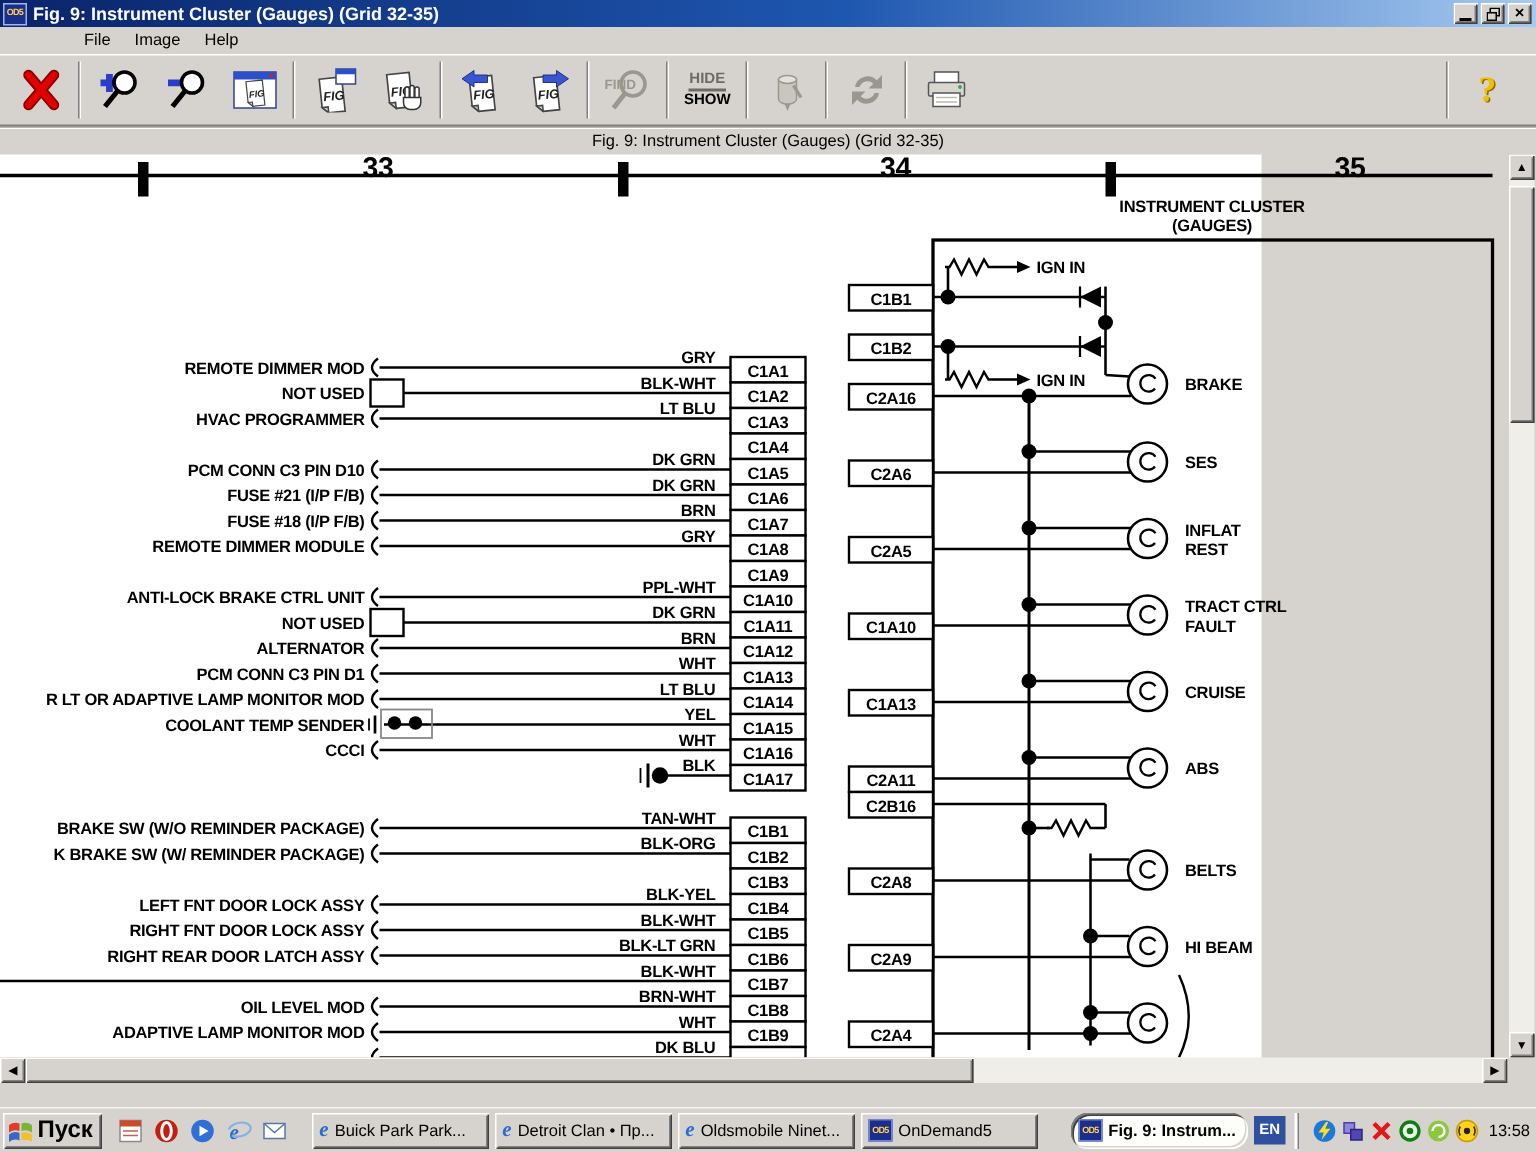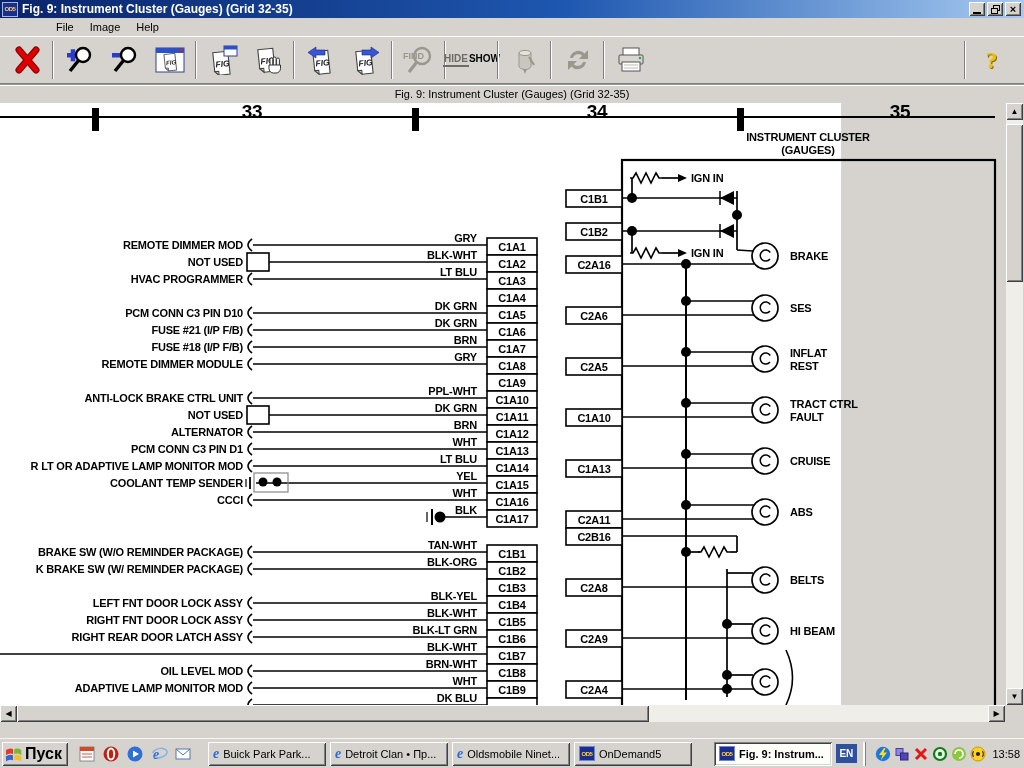--- a/index.html
+++ b/index.html
@@ -1,39 +1,39 @@
 <!DOCTYPE html>
 <html><head>
 <meta charset="utf-8">
 <style>
   html,body{margin:0;padding:0;background:#555;}
   .screen{position:relative;width:1024px;height:768px;background:#d6d3ce;overflow:hidden;
           font-family:"Liberation Sans",sans-serif;font-size:11px;color:#000;}
   
   .raised{background:#d6d3ce;box-shadow:inset 1px 1px 0 #fff,inset -1px -1px 0 #404040,inset 2px 2px 0 #d6d3ce,inset -2px -2px 0 #808080;}
-  .sunken{background:#fdfdfa;box-shadow:inset 1px 1px 0 #808080,inset -1px -1px 0 #fff,inset 2px 2px 0 #404040,inset -2px -2px 0 #d6d3ce;}
+  .sunken{background:#fdfdfa;box-shadow:inset 1px 1px 0 #808080,inset -1px -1px 0 #fff,inset 2px 2px 0 #404040,inset -2px -2px 0 #d6d3ce;border-radius:11px;}
   
   .titlebar{position:absolute;left:0;top:0;width:1024px;height:18px;
             background:linear-gradient(90deg,#0a246a,#1e57b0 55%,#a6caf0);
             display:flex;align-items:center;padding:0 2px;box-sizing:border-box;}
   .od5badge{display:inline-flex;align-items:center;justify-content:center;width:14px;height:13px;
             background:#1c2e8c;border:1px solid #9db7e8;color:#ffd34d;font-size:6px;font-weight:bold;letter-spacing:-.5px;flex:none;}
   .wtitle{color:#fff;font-weight:bold;font-size:12px;margin-left:4px;flex:1;white-space:nowrap;overflow:hidden;}
   .winbtns{display:flex;gap:2px;margin-right:1px;}
   .wbtn{width:16px;height:14px;display:flex;align-items:center;justify-content:center;font-size:11px;font-weight:bold;line-height:1;}
   .minbar{display:block;width:8px;height:2px;background:#000;margin-top:7px;}
   
   .menubar{position:absolute;left:0;top:18px;width:1024px;height:18px;display:flex;align-items:center;background:#d6d3ce;padding-left:48px;}
   .menuitem{padding:2px 8px;cursor:default;}
   
   .toolbar{position:absolute;left:0;top:36px;width:1024px;height:48px;box-sizing:border-box;
            border-top:1px solid #fff;border-bottom:1px solid #808080;display:flex;align-items:center;padding-left:4px;}
   .tbtn{width:45px;height:42px;display:flex;align-items:center;justify-content:center;flex:none;}
   .tsep{width:0;height:38px;border-left:1px solid #808080;border-right:1px solid #fff;margin:0 3px;flex:none;}
-  .hideshow{display:flex;flex-direction:row;align-items:flex-start;font-size:10px;font-weight:bold;line-height:1.25;}
+  .hideshow{display:flex;flex-direction:column;align-items:center;font-size:10px;font-weight:bold;line-height:1.25;}
   .hd{color:#6e6b64;border-bottom:2px solid #6e6b64;padding:0 1px;}
   .sh{color:#000;}
   .helpbtn{margin-left:auto;margin-right:10px;display:flex;align-items:center;}
   .helpq{font-size:24px;font-weight:bold;color:#f0bf00;text-shadow:1px 1px 0 #8a6d00;font-family:"Liberation Serif",serif;}
   
   .captionbar{position:absolute;left:0;top:84px;width:1024px;height:19px;box-sizing:border-box;
               border-top:1px solid #9a978e;box-shadow:inset 0 1px 0 #fff;text-align:center;line-height:18px;background:#d6d3ce;}
   
   .content{position:absolute;left:0;top:103px;width:841px;height:619px;background:#fff;}
   #diagram-svg{position:absolute;left:0;top:0;}

